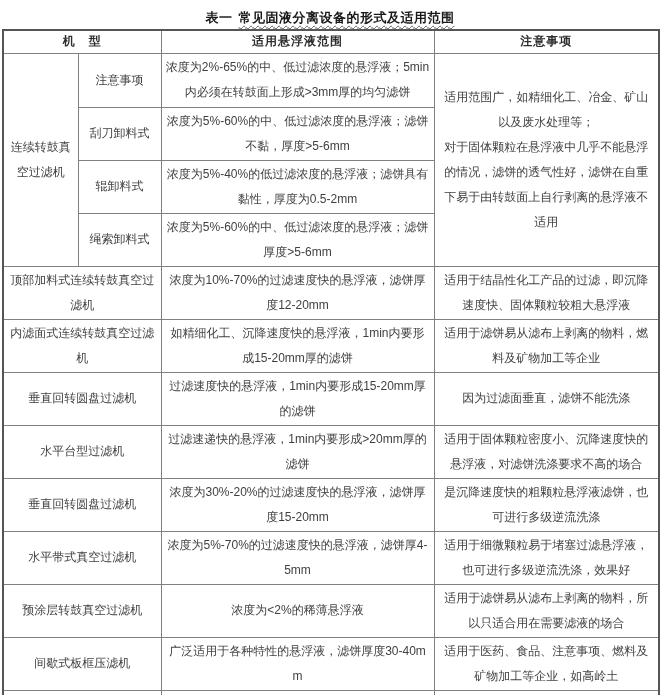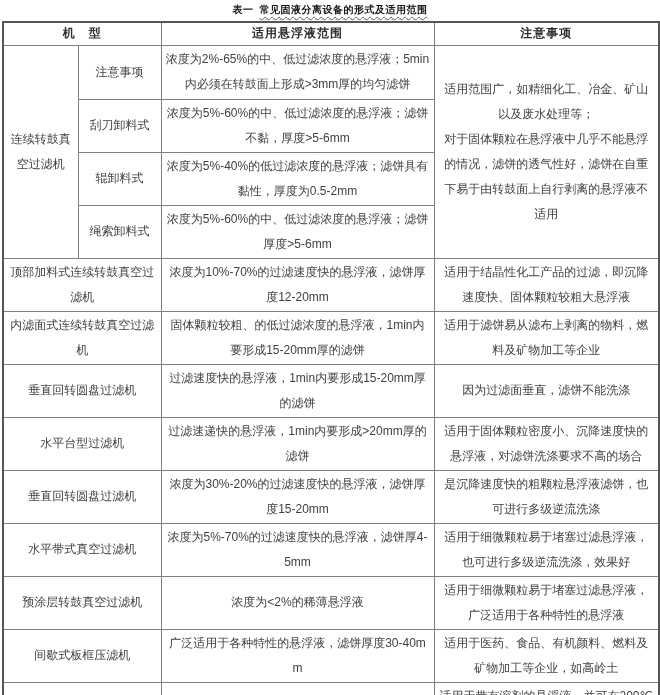--- a/index.html
+++ b/index.html
@@ -12,23 +12,23 @@
     overflow: hidden;
   }
   .page {
     width: 660px;
     height: 695px;
     box-sizing: border-box;
   }
   .title {
     text-align: center;
     font-weight: bold;
-    font-size: 10px;
+    font-size: 13px;
     color: var(--color-title_text, #1a1a1a);
-    padding-top: 1px;
+    padding-top: 9px;
     line-height: 17px;
     letter-spacing: 0.5px;
   }
   .title .prefix { margin-right: 6px; }
   .title .wavy {
     text-decoration: underline;
     text-decoration-style: wavy;
     text-decoration-thickness: 1px;
     text-decoration-color: var(--color-underline, #5a5a5a);
     text-underline-offset: 3px;
@@ -103,21 +103,21 @@
         <td>浓度为5%-60%的中、低过滤浓度的悬浮液；滤饼厚度&gt;5-6mm</td>
       </tr>
 
       <tr style="height:51px">
         <td colspan="2">顶部加料式连续转鼓真空过滤机</td>
         <td>浓度为10%-70%的过滤速度快的悬浮液，滤饼厚度12-20mm</td>
         <td class="note-cell">适用于结晶性化工产品的过滤，即沉降速度快、固体颗粒较粗大悬浮液</td>
       </tr>
       <tr style="height:45px">
         <td colspan="2">内滤面式连续转鼓真空过滤机</td>
-        <td>固体颗粒较粗、的低过滤浓度的悬浮液，1min内要形成15-20mm厚的滤饼</td>
+        <td>如精细化工、沉降速度快的悬浮液，1min内要形成15-20mm厚的滤饼</td>
         <td class="note-cell">适用于滤饼易从滤布上剥离的物料，燃料及矿物加工等企业</td>
       </tr>
       <tr style="height:50px">
         <td colspan="2">垂直回转圆盘过滤机</td>
         <td>过滤速度快的悬浮液，1min内要形成15-20mm厚的滤饼</td>
         <td class="note-cell">因为过滤面垂直，滤饼不能洗涤</td>
       </tr>
       <tr style="height:52px">
         <td colspan="2">水平台型过滤机</td>
         <td>过滤速递快的悬浮液，1min内要形成&gt;20mm厚的滤饼</td>
@@ -129,26 +129,26 @@
         <td class="note-cell">是沉降速度快的粗颗粒悬浮液滤饼，也可进行多级逆流洗涤</td>
       </tr>
       <tr style="height:52px">
         <td colspan="2">水平带式真空过滤机</td>
         <td>浓度为5%-70%的过滤速度快的悬浮液，滤饼厚4-5mm</td>
         <td class="note-cell">适用于细微颗粒易于堵塞过滤悬浮液，也可进行多级逆流洗涤，效果好</td>
       </tr>
       <tr style="height:47px">
         <td colspan="2">预涂层转鼓真空过滤机</td>
         <td>浓度为&lt;2%的稀薄悬浮液</td>
-        <td class="note-cell">适用于细微颗粒易于堵塞过滤悬浮液，广泛适用于各种特性的悬浮液</td>
+        <td class="note-cell">适用于滤饼易从滤布上剥离的物料，所以只适合用在需要滤液的场合</td>
       </tr>
       <tr style="height:52px">
         <td colspan="2">间歇式板框压滤机</td>
         <td>广泛适用于各种特性的悬浮液，滤饼厚度30-40mm</td>
-        <td class="note-cell">适用于医药、食品、有机颜料、燃料及矿物加工等企业，如高岭土</td>
+        <td class="note-cell">适用于医药、食品、注意事项、燃料及矿物加工等企业，如高岭土</td>
       </tr>
       <tr style="height:48px">
         <td colspan="2">间歇式加压耙式过滤机</td>
         <td>广泛适用于各种特性的悬浮液，滤饼厚度&gt;50mm</td>
         <td class="note-cell">适用于带有溶剂的悬浮液，并可在200℃以下高温过滤操作</td>
       </tr>
     </tbody>
   </table>
 
 </div>

